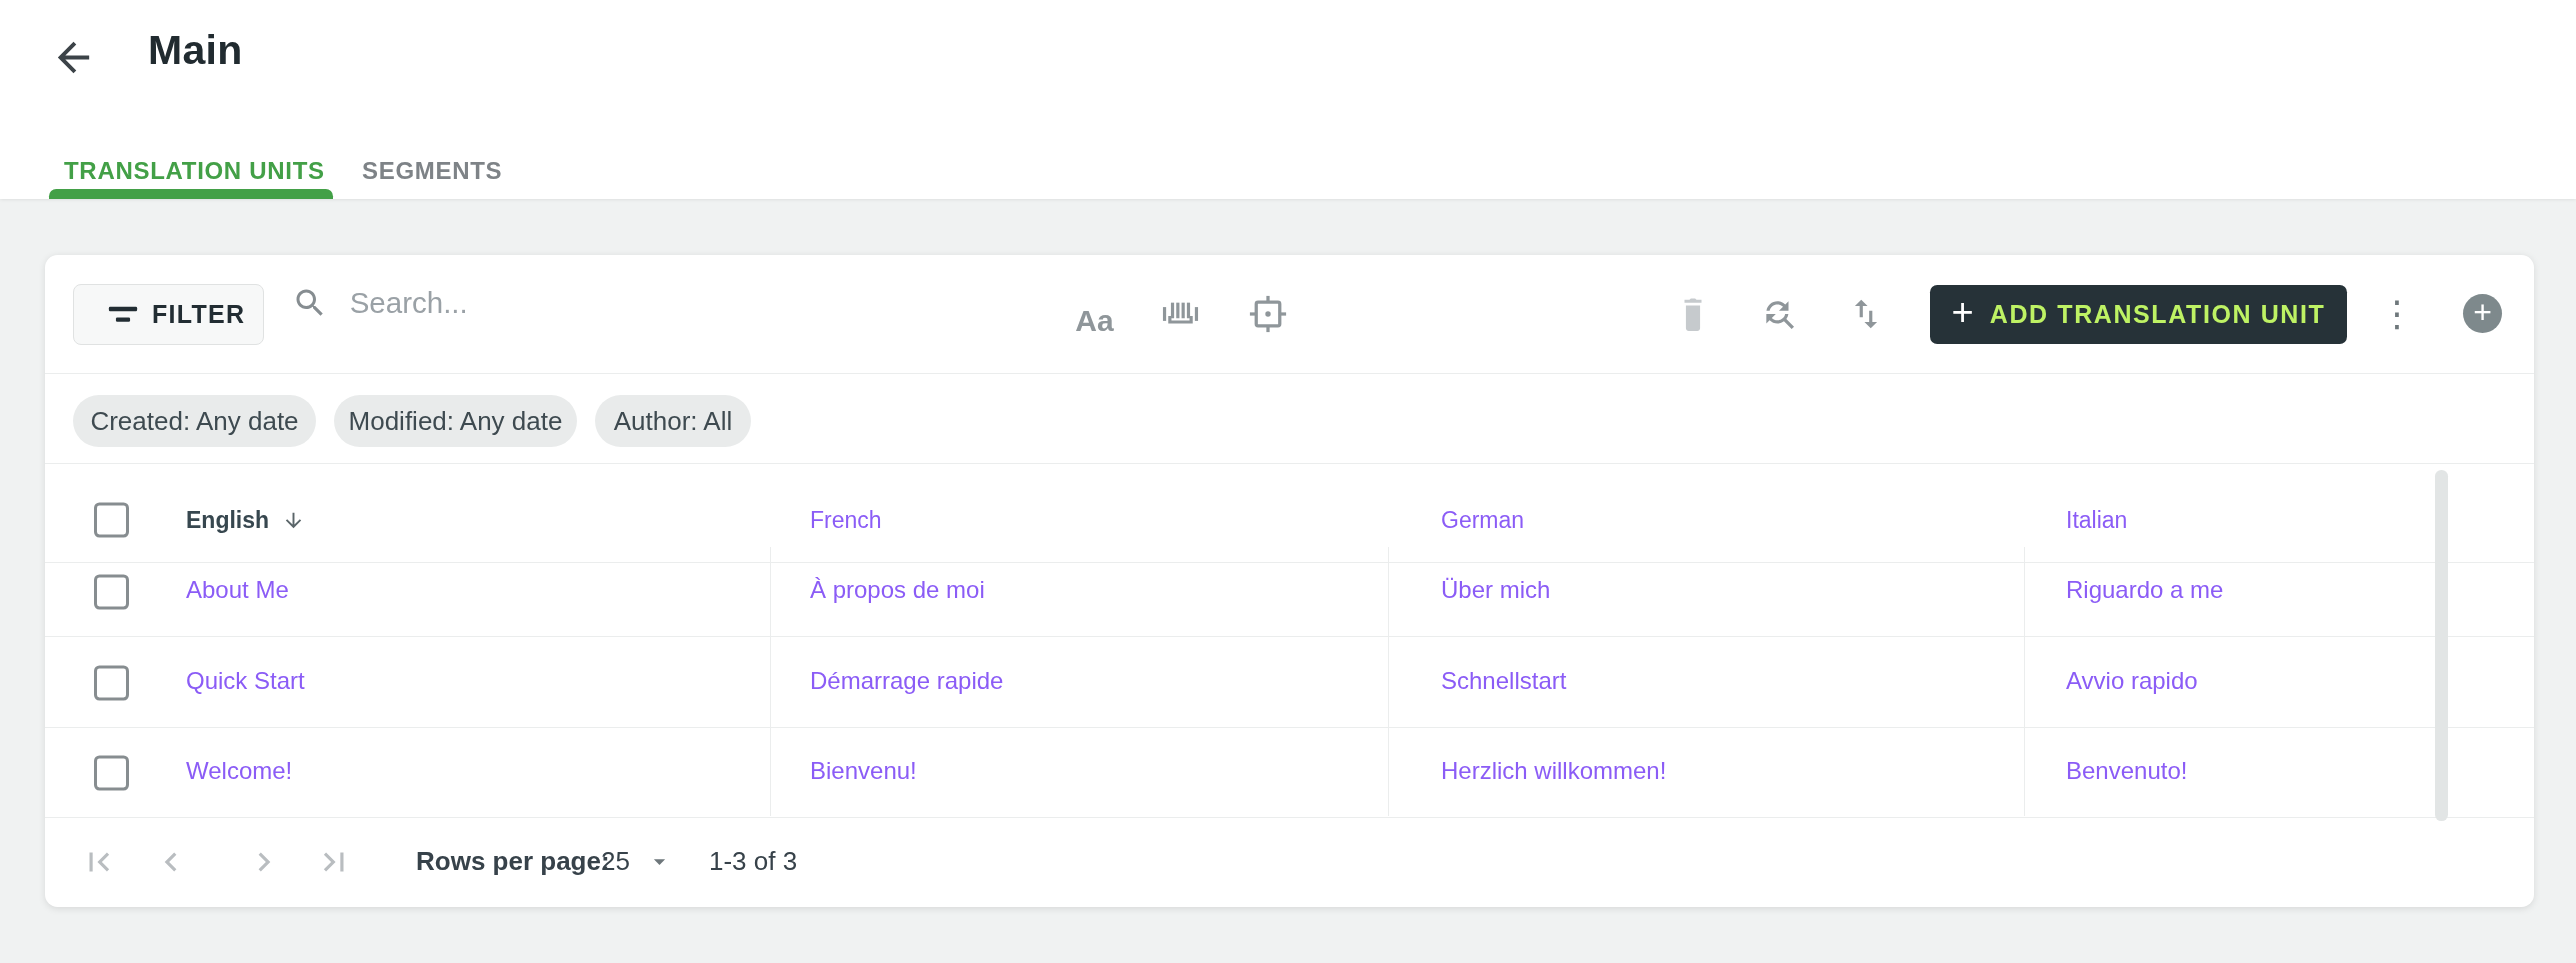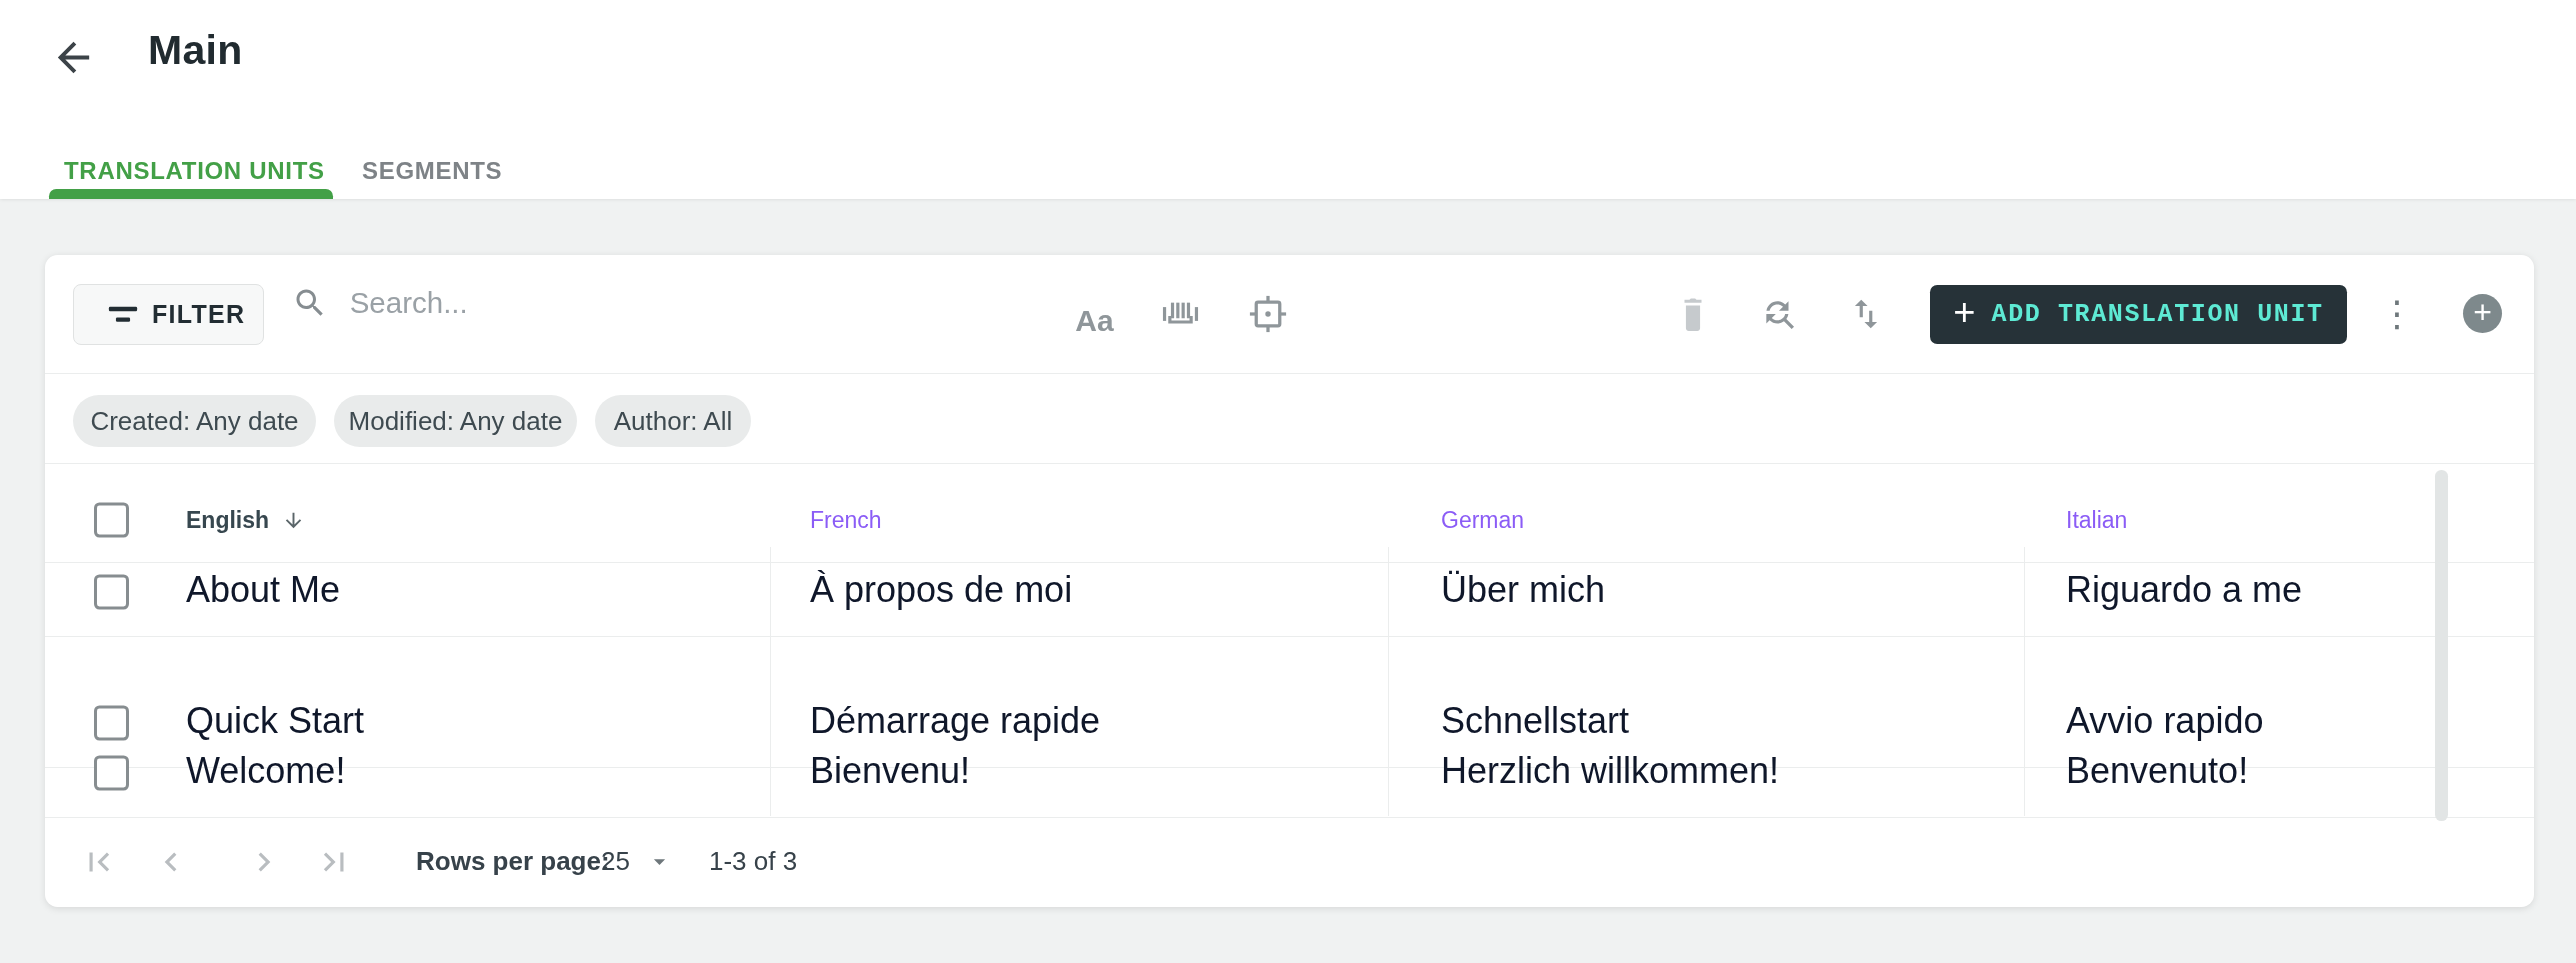--- a/index.html
+++ b/index.html
@@ -34,43 +34,43 @@
   .filter-btn span{font-size:25px;font-weight:bold;letter-spacing:1.3px;color:#222d33;}
   .search-wrap{position:absolute;left:247px;top:29.5px;height:59px;display:flex;align-items:flex-start;gap:19.7px;}
   .search-input{border:none;outline:none;font-size:29.5px;color:#37424a;width:555px;background:transparent;
                 font-family:"Liberation Sans","DejaVu Sans",sans-serif;}
   .search-input::placeholder{color:#9aa1a6;opacity:1;}
   .tool-ico{position:absolute;top:0;height:118px;display:flex;align-items:center;justify-content:center;width:63px;cursor:pointer;}
   .match-case{font-size:30px;color:#8f969a;font-weight:bold;}
   .add-btn{position:absolute;left:1885px;top:29.5px;width:417px;height:59px;background:#263238;border-radius:7.2px;
            display:flex;align-items:center;justify-content:center;gap:16px;cursor:pointer;}
   .add-btn .plus{color:#ffffff;font-size:38px;font-weight:normal;line-height:1;margin-top:-3.6px;}
-  .add-btn .lbl{color:#5eead4;font-size:25px;font-weight:bold;letter-spacing:1.6px;font-family:Liberation Mono, monospace;}
+  .add-btn .lbl{color:#bef264;font-size:25px;font-weight:bold;letter-spacing:1.6px;}
   .more-vert{position:absolute;left:2327px;top:0;width:50px;height:118px;display:flex;align-items:center;justify-content:center;
              font-size:36px;color:#6f787c;cursor:pointer;letter-spacing:0;}
   .plus-fab{position:absolute;left:2418px;top:39px;width:39px;height:39px;border-radius:50%;background:#7e898c;
             display:flex;align-items:center;justify-content:center;color:#ffffff;font-size:32px;line-height:1;cursor:pointer;}
 
   
   .chips-row{position:absolute;left:0;top:118px;width:2489px;height:90px;border-bottom:0.9px solid #ebeded;}
   .chip{position:absolute;top:22.4px;height:52px;background:#e9ebeb;border-radius:26px;
         display:flex;align-items:center;justify-content:center;font-size:26px;color:#3e4a50;cursor:pointer;}
   .chip1{left:28px;width:243px;}
   .chip2{left:289px;width:243px;}
   .chip3{left:550px;width:156px;}
 
   
   .thead{position:absolute;left:0;top:208px;width:2489px;height:84px;border-bottom:0.9px solid #ebeded;margin-top:15px;}
   .trow{position:absolute;left:0;width:2489px;height:90px;box-sizing:border-box;border-bottom:0.9px solid #ebeded;}
-  .row0{top:292px;} .row1{top:383px;margin-top:40px;} .row2{top:473px;}
+  .row0{top:292px;} .row1{top:383px;} .row2{top:473px;}
   .checkbox{position:absolute;left:49px;top:50%;transform:translateY(-50%);width:29px;height:29px;
             border:3.6px solid #878d90;border-radius:5.4px;background:#ffffff;cursor:pointer;}
   .hcell{position:absolute;top:0;height:84px;display:flex;align-items:center;font-size:23px;color:#8b5cf6;}
   .hcell.sorted{color:#37474f;font-weight:bold;gap:12.5px;cursor:pointer;}
-  .cell{position:absolute;top:0;height:86px;display:flex;align-items:center;font-size:36px;color:#0f172a;white-space:nowrap;}
+  .cell{position:absolute;top:0;height:86px;display:flex;align-items:center;font-size:24px;color:#8b5cf6;white-space:nowrap;}
   .col-en{left:141px;} .col-fr{left:765px;} .col-de{left:1396px;} .col-it{left:2021px;}
   .vsep{position:absolute;top:292px;height:269px;width:0.9px;background:#ebeded;}
   .scroll-thumb{position:absolute;left:2390px;top:215px;width:12.5px;height:351px;border-radius:6.3px;background:#e2e5e5;cursor:pointer;}
 
   
   .pager{position:absolute;left:0;top:562px;width:2489px;height:89px;}
   .pg-ico{position:absolute;top:25px;width:39px;height:39px;display:flex;align-items:center;justify-content:center;cursor:pointer;}
   .pg-text{position:absolute;top:0;height:89px;display:flex;align-items:center;font-size:26px;color:#37424a;}
   .caret{position:absolute;left:601px;top:0;height:89px;display:flex;align-items:center;font-size:17px;color:#6e777b;cursor:pointer;}
 </style>

